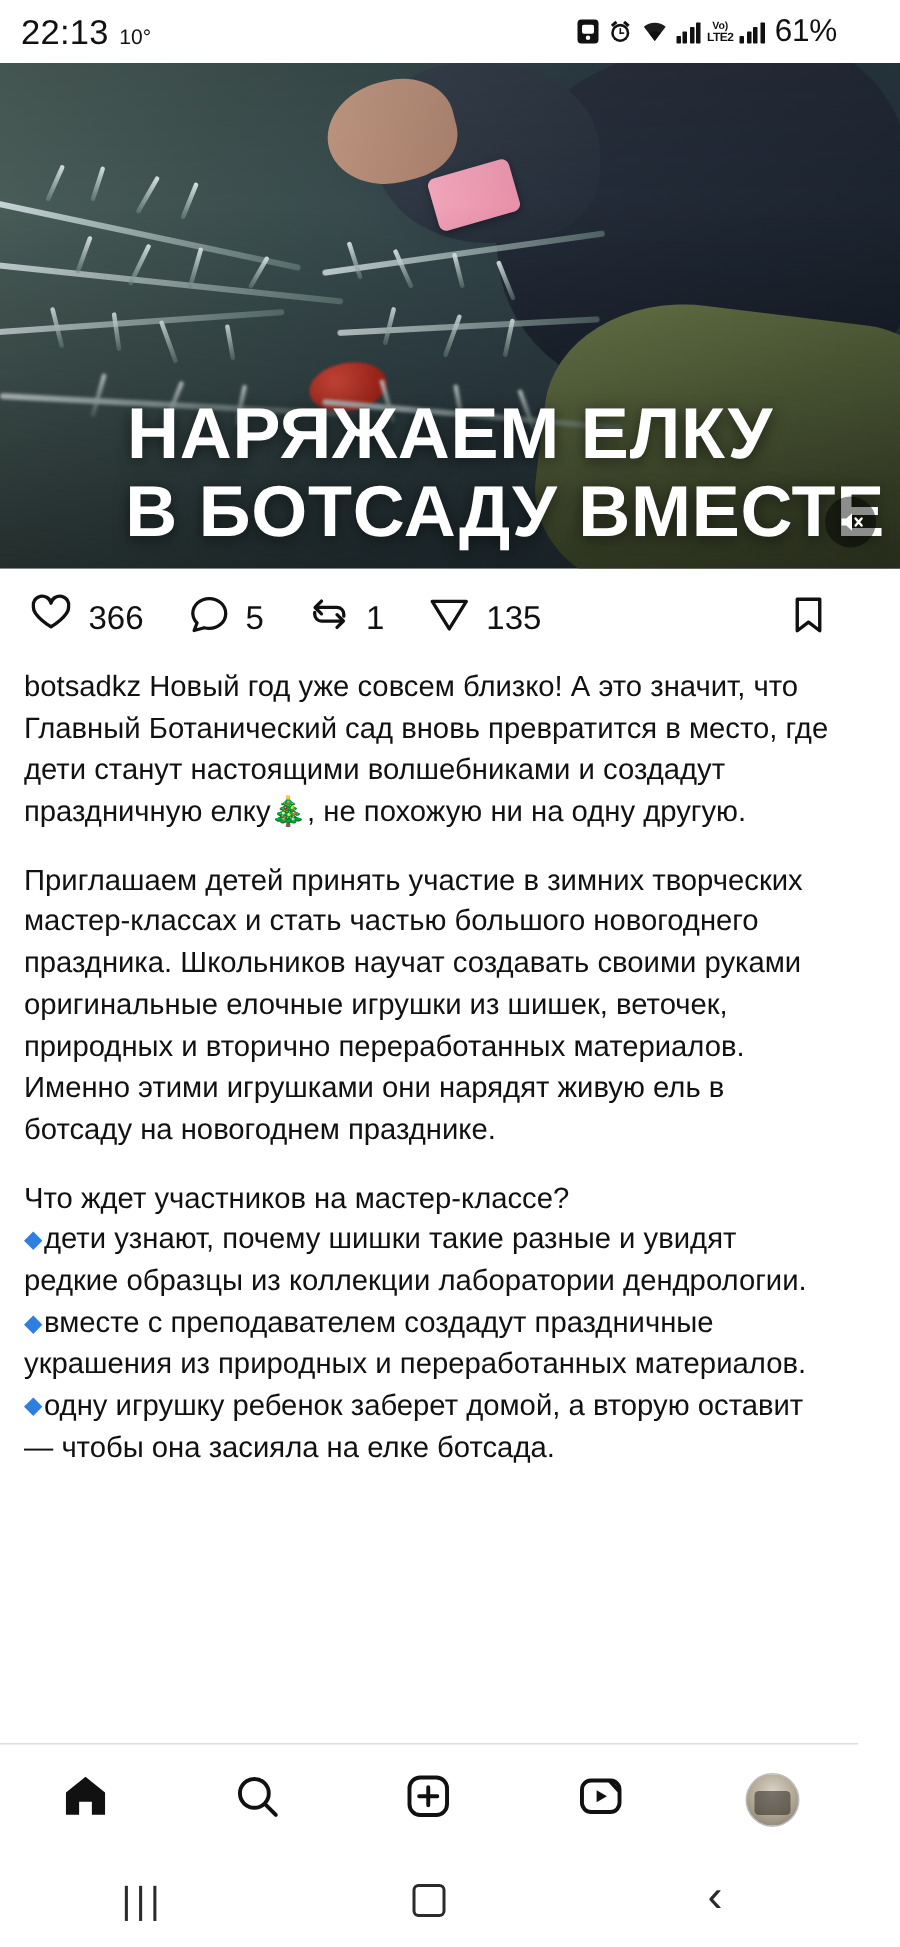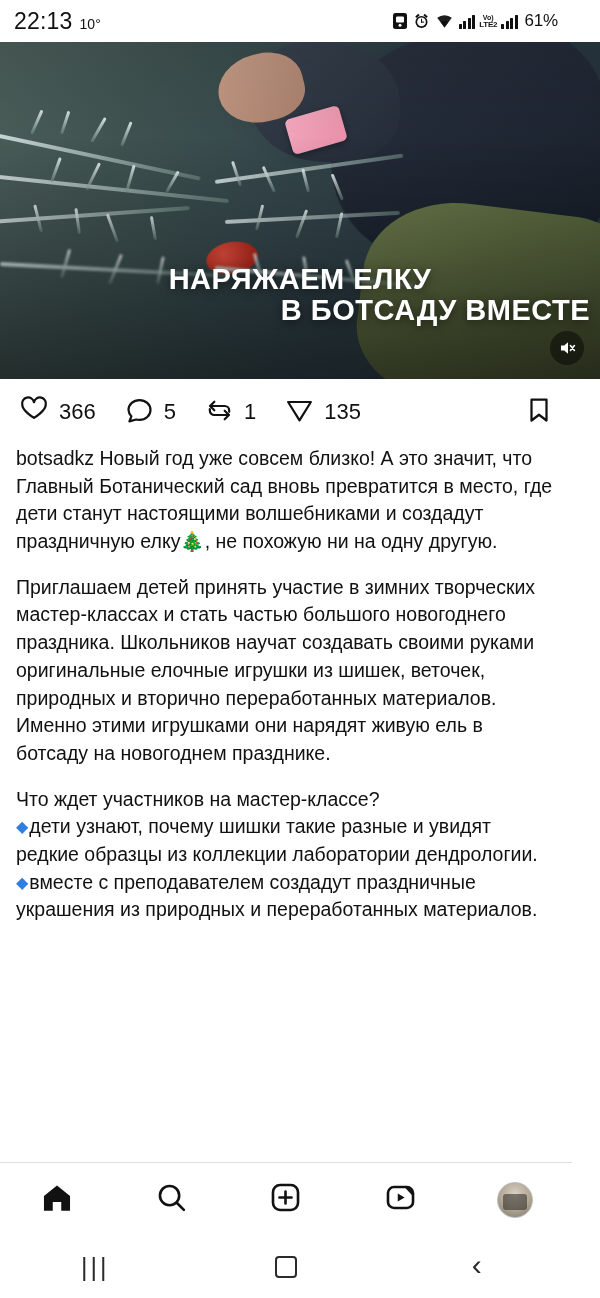--- a/index.html
+++ b/index.html
@@ -49,21 +49,21 @@
     align-items: center;
     gap: 5px;
     text-align: right;
   }
   .sb-icon {
     display: inline-flex;
     align-items: center;
     justify-content: center;
   }
   .sb-battery {
-    font-size: 17px;
+    font-size: 21px;
     font-weight: 400;
     margin-left: 2px;
     letter-spacing: -0.2px;
   }
   .volte-badge {
     display: inline-flex;
     flex-direction: column;
     align-items: center;
     justify-content: center;
     line-height: 1;
@@ -189,21 +189,21 @@
     background: linear-gradient(180deg, rgba(0,0,0,0.10) 0%, rgba(0,0,0,0) 28%, rgba(0,0,0,0.18) 62%, rgba(0,0,0,0.45) 100%);
   }
   .overlay-title {
     position: absolute;
     left: 0; right: 0;
     top: 222px;
     text-align: center;
     color: #fff;
     font-family: "Liberation Sans", sans-serif;
     font-weight: 700;
-    font-size: 29px;
+    font-size: 48px;
     line-height: 1.08;
     letter-spacing: 0.5px;
     text-shadow: 0 2px 10px rgba(0,0,0,0.55);
     padding: 0 10px;
   }
   .overlay-title .l2 { display: block; text-align: right; }
   .mute-btn {
     position: absolute;
     right: 16px;
     bottom: 14px;
@@ -493,20 +493,23 @@
       <span>Новый год уже совсем близко! А это значит, что Главный Ботанический сад вновь превратится в место, где дети станут настоящими волшебниками и создадут праздничную елку🎄, не похожую ни на одну другую.</span>
     </p>
     <p>Приглашаем детей принять участие в зимних творческих мастер-классах и стать частью большого новогоднего праздника. Школьников научат создавать своими руками оригинальные елочные игрушки из шишек, веточек, природных и вторично переработанных материалов. Именно этими игрушками они нарядят живую ель в ботсаду на новогоднем празднике.</p>
     <p class="tight">Что ждет участников на мастер-классе?</p>
     <p class="bullet-line tight">
       <span class="diamond">◆</span><span>дети узнают, почему шишки такие разные и увидят редкие образцы из коллекции лаборатории дендрологии.</span>
     </p>
     <p class="bullet-line tight">
       <span class="diamond">◆</span><span>вместе с преподавателем создадут праздничные украшения из природных и переработанных материалов.</span>
     </p>
+    <p class="bullet-line tight">
+      <span class="diamond">◆</span><span>одну игрушку ребенок заберет домой, а вторую оставит — чтобы она засияла на елке ботсада.</span>
+    </p>
   </div>
 
   <div class="tab-bar">
     <div class="tab-item">
       <span>
         <svg width="34" height="34" viewBox="0 0 24 24" fill="#111">
           <path d="M12 3.2 2.8 10.6V21h6.2v-6.1h6V21h6.2V10.6z"></path>
         </svg>
       </span>
     </div>

